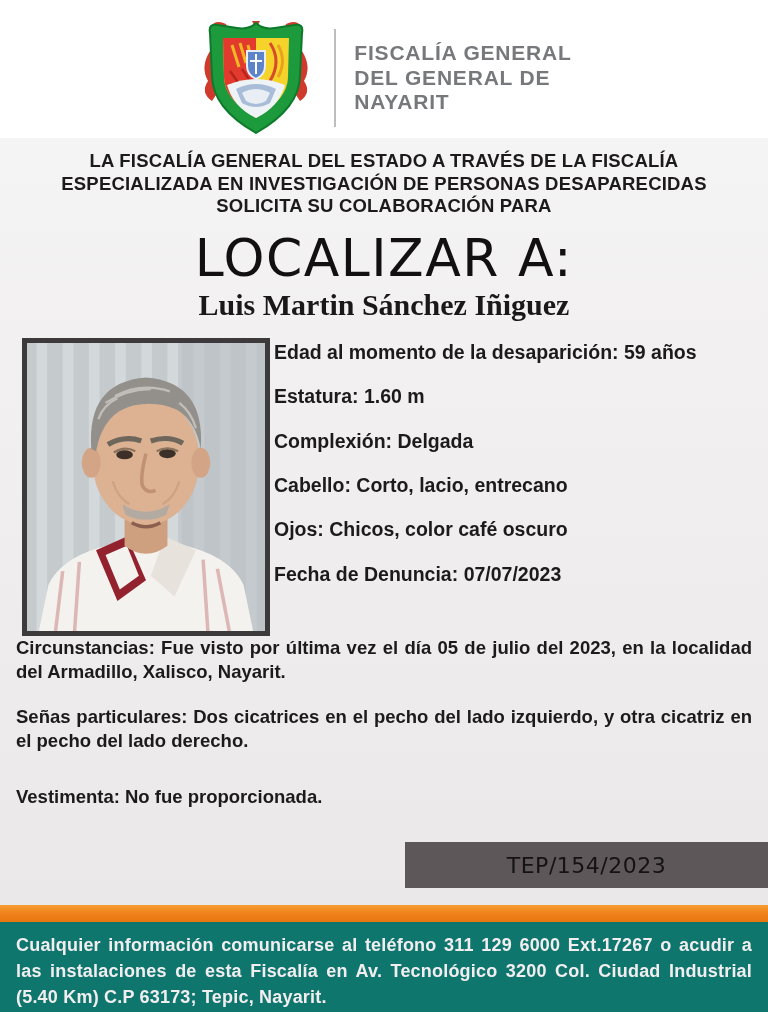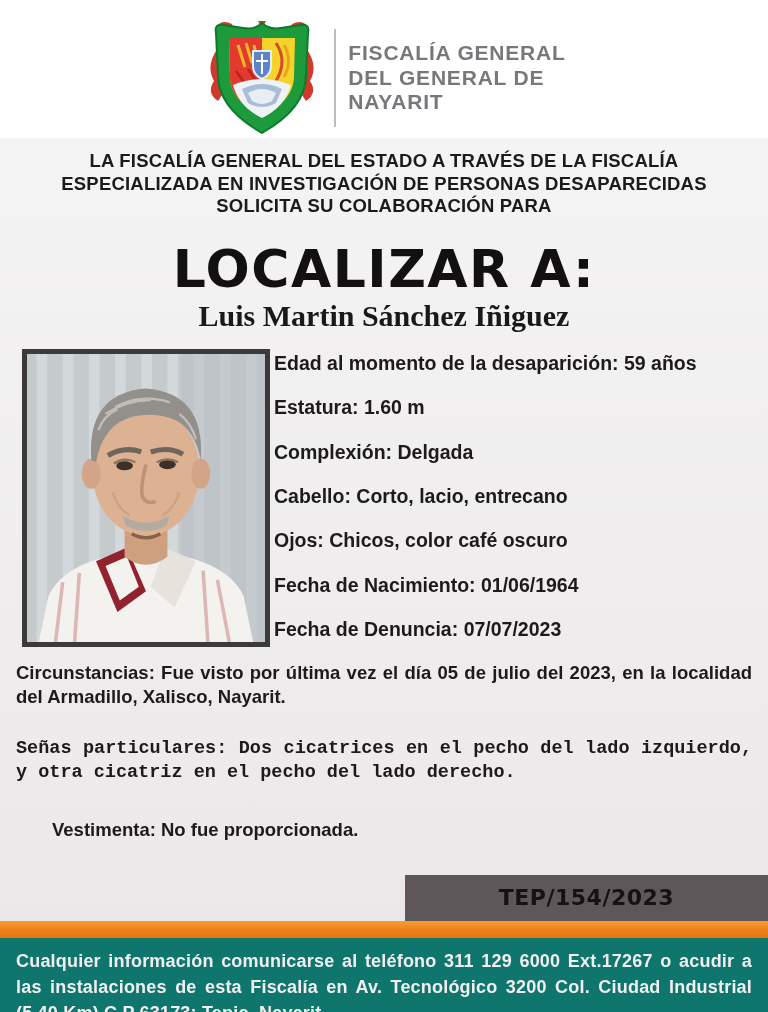--- a/index.html
+++ b/index.html
@@ -5,43 +5,43 @@
   * { margin:0; padding:0; box-sizing:border-box; }
   html,body { background:#e8e8e8; }
   .page {
     width:768px; height:1012px; margin:0 auto; background:#ffffff;
     font-family:"Liberation Sans", sans-serif; display:flex; flex-direction:column;
     overflow:hidden; position:relative;
   }
   
   .header {
     height:138px; background:#ffffff; display:flex; align-items:center;
-    justify-content:center; gap:12px; flex:none; padding-top:18px;
+    justify-content:center; gap:18px; flex:none; padding-top:18px;
   }
   .logo { width:120px; height:118px; flex:none; }
   .logo svg { width:100%; height:100%; display:block; }
   .header-divider { width:2px; height:98px; background:#bcbdbf; flex:none; }
   .org-name {
     color:#77787b; font-weight:bold; font-size:21px; line-height:1.16;
     letter-spacing:0.8px; font-family:"Liberation Sans", sans-serif;
   }
   
   .main {
     flex:1; background:linear-gradient(180deg,#f5f4f4 0%, #efeded 55%, #eae8e8 100%);
     padding:8px 14px 0 14px; display:flex; flex-direction:column;
   }
   .intro { text-align:center; margin-top:4px; }
   .intro-line {
     font-weight:bold; font-size:18.5px; line-height:1.22; color:#1c1a1b;
     letter-spacing:0.2px;
   }
   .title {
-    text-align:center; font-family:"DejaVu Sans", sans-serif; font-weight:700;
+    text-align:center; font-family:"DejaVu Sans", sans-serif; font-weight:400;
     font-size:52px; line-height:1.12; color:#121011; letter-spacing:1.5px;
-    margin-top:22px;
+    margin-top:11px;
   }
   .person-name {
     text-align:center; font-family:Liberation Serif, serif; font-weight:bold;
     font-size:30px; color:#1a1818; margin-top:1px;
   }
   .content-row { display:flex; gap:4px; padding:0 8px; margin-top:16px; }
   .photo-frame {
     width:248px; height:298px; flex:none; border:5px solid #3d3a3b;
     background:#c9cdd1; overflow:hidden;
   }
@@ -50,26 +50,26 @@
   .detail-item {
     font-weight:bold; font-size:19.5px; line-height:1.3; color:#1c1a1b;
     text-align:justify; margin-bottom:19px;
   }
   .paragraphs { padding:0 2px; }
   .para {
     font-weight:bold; font-size:18.5px; line-height:1.3; color:#1c1a1b;
     text-align:justify;
   }
   .para-circunstancias { }
-  .para-senas { margin-top:28px;font-family:Liberation Mono, monospace; }
-  .para-vestimenta { margin-top:32px;margin-left:36px; }
+  .para-senas { margin-top:21px; }
+  .para-vestimenta { margin-top:32px; }
   .badge-row { display:flex; justify-content:flex-end; margin-top:33px; }
   .case-badge {
     width:363px; height:46px; margin-right:-14px; background:#5d575a;
-    color:#151213; font-family:"DejaVu Sans", sans-serif; font-weight:bold;
+    color:#151213; font-family:"DejaVu Sans", sans-serif; font-weight:normal;
     font-size:22px; letter-spacing:0.5px; display:flex; align-items:center;
     justify-content:center;
   }
   
   .orange-stripe {
     height:17px; flex:none;
     background:linear-gradient(180deg,#f79d30 0%, #ef8019 55%, #e8760f 100%);
   }
   .footer {
     height:90px; flex:none; background:#0f766e; color:#f2eef0;
@@ -195,21 +195,20 @@
           <path d="M72,120 q4,14 14,20 M128,120 q-4,14 -14,20" stroke="#c79c7c" stroke-width="2" fill="none" opacity="0.7"></path>
         </svg>
       </div>
 
       <div class="details">
         <div class="detail-item">Edad al momento de la desaparición: 59 años</div>
         <div class="detail-item">Estatura: 1.60 m</div>
         <div class="detail-item">Complexión: Delgada</div>
         <div class="detail-item">Cabello: Corto, lacio, entrecano</div>
         <div class="detail-item">Ojos: Chicos, color café oscuro</div>
-        <div class="detail-item">Fecha de Nacimiento: 01/06/1964</div>
         <div class="detail-item">Fecha de Denuncia: 07/07/2023</div>
       </div>
     </div>
 
     <div class="paragraphs">
       <div class="para para-circunstancias">Circunstancias: Fue visto por última vez el día 05 de julio del 2023, en la localidad del Armadillo, Xalisco, Nayarit.</div>
       <div class="para para-senas">Señas particulares: Dos cicatrices en el pecho del lado izquierdo, y otra cicatriz en el pecho del lado derecho.</div>
       <div class="para para-vestimenta">Vestimenta: No fue proporcionada.</div>
     </div>
 

